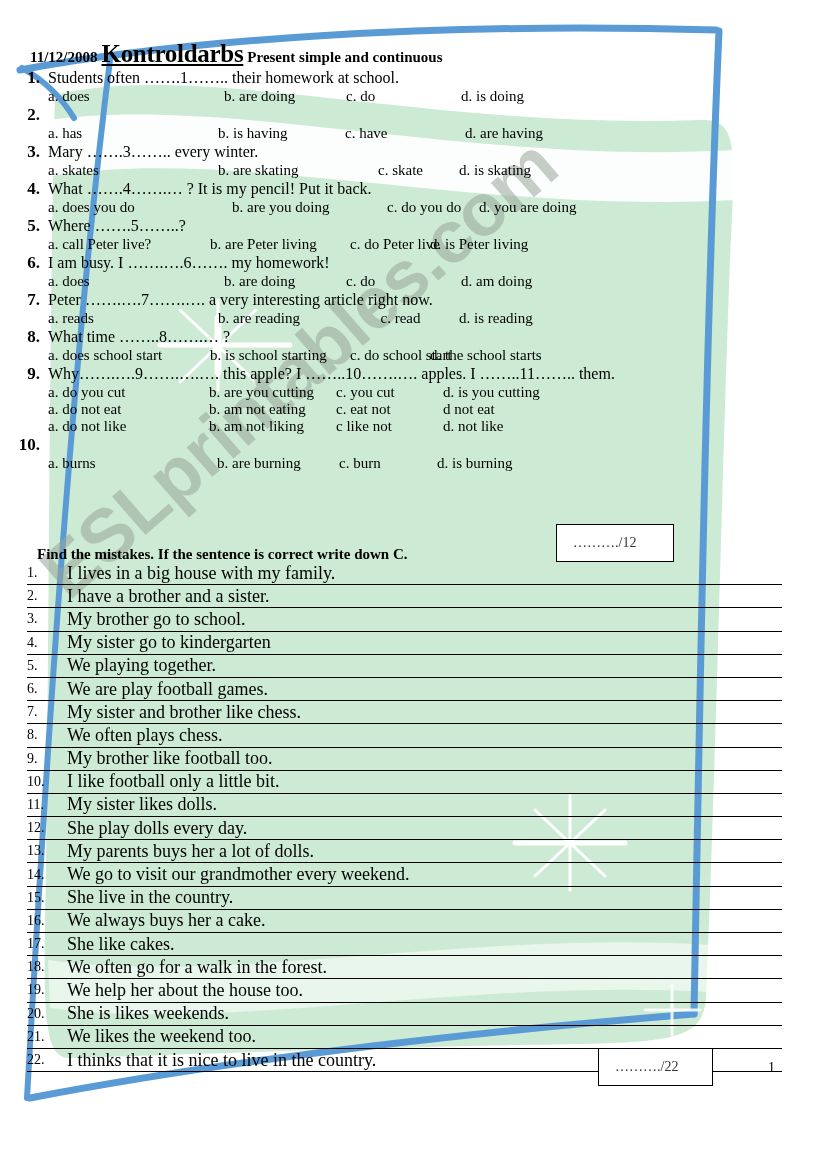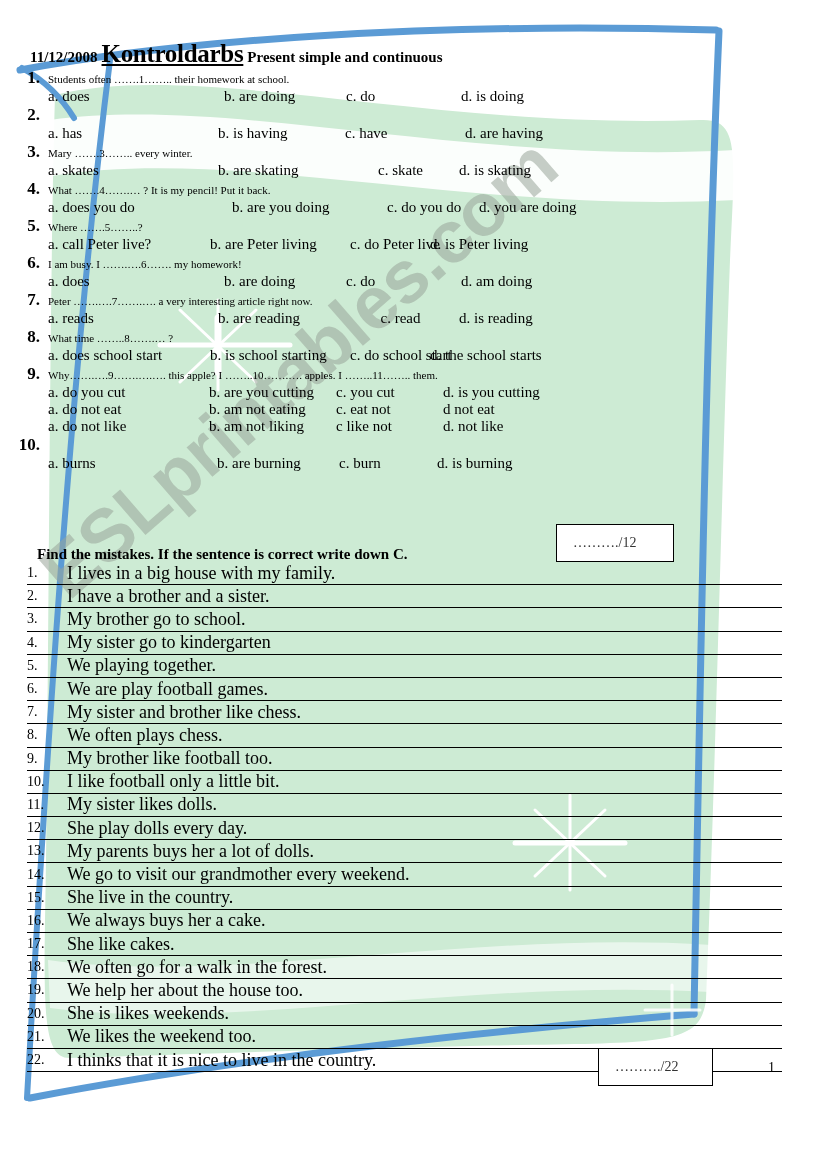--- a/index.html
+++ b/index.html
@@ -45,21 +45,21 @@
   .hdr-sub{font-size:15px;font-weight:bold;}
 
   .qlist{position:absolute;left:0;top:68px;width:821px;}
   .q{position:relative;min-height:22px;}
   .qline{display:flex;align-items:baseline;white-space:nowrap;}
   .qnum{
     font-weight:bold;font-size:17px;
     width:40px;text-align:right;padding-right:8px;
     flex:none;
   }
-  .qtext{font-size:11px;}
+  .qtext{font-size:16px;}
   .qtext.indent{padding-left:48px;}
   .opts{display:flex;white-space:nowrap;font-size:15px;padding-left:48px;}
   .opt{flex:none;}
   .oa{width:170px;}
   .ob{width:125px;}
   .oc{width:110px;}
   .od{width:auto;}
 
   
   .cols-A .oa{width:176px;} .cols-A .ob{width:122px;} .cols-A .oc{width:115px;}

